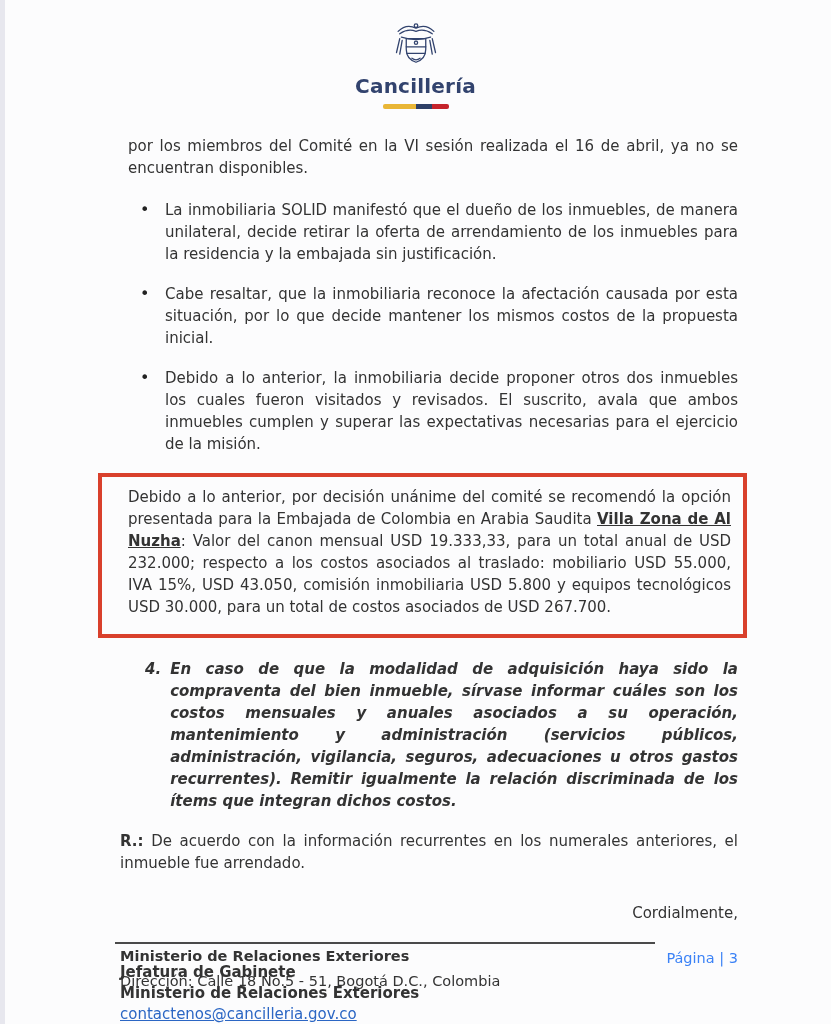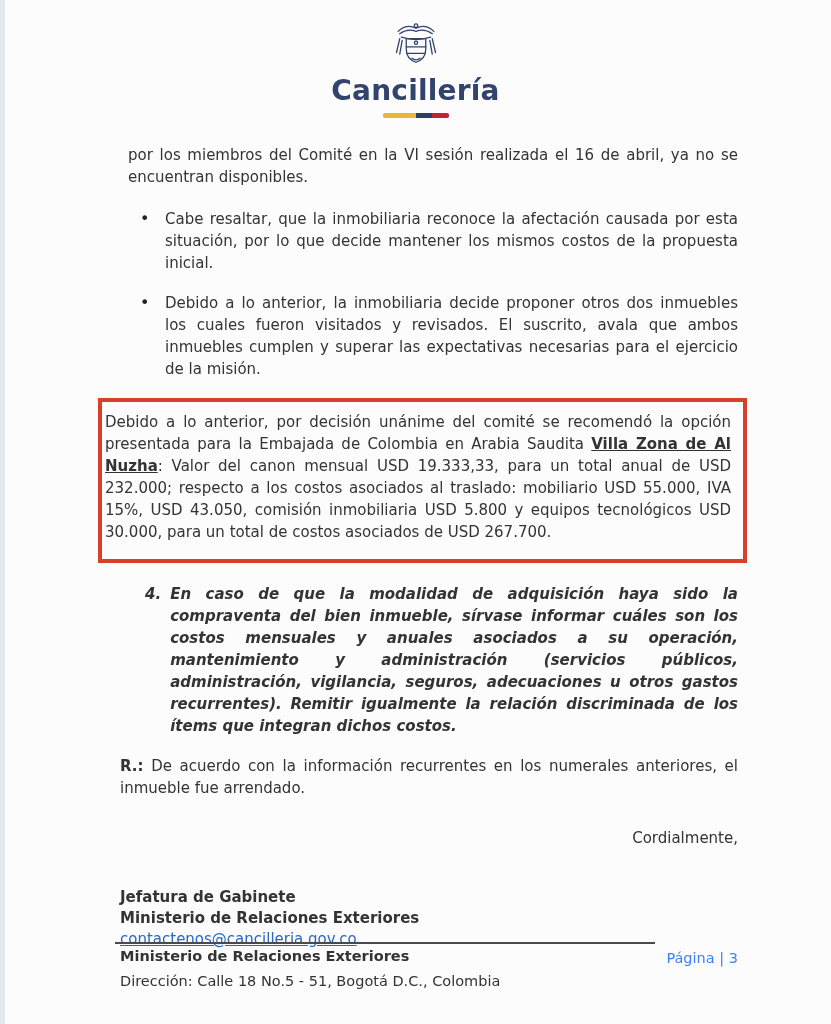--- a/index.html
+++ b/index.html
@@ -24,21 +24,21 @@
     content:"";position:absolute;left:0;top:0;width:5px;height:100%;
     background:#e7e7ee;
   }
   .page{position:relative;width:100%;height:100%;}
 
   
   .logo{padding-top:20px;text-align:center;}
   .coat{display:block;margin:0 auto;}
   .brand{
     display:block;margin-top:2px;
-    font-size:28px;font-weight:700;color:var(--brand_navy);
+    font-size:20px;font-weight:700;color:var(--brand_navy);
     letter-spacing:.2px;
   }
   .flagbar{
     width:66px;height:5px;margin:6px auto 0;border-radius:2px;
     background:linear-gradient(to right,
       var(--flag_yellow) 0 50%,
       var(--flag_blue) 50% 75%,
       var(--flag_red) 75% 100%);
   }
 
@@ -53,21 +53,21 @@
     position:relative;padding-left:45px;margin-bottom:18px;text-align:justify;
   }
   ul.bullets li::before{
     content:"\2022";position:absolute;left:20px;top:0;
     font-size:16px;line-height:22px;color:#222;
   }
 
   .red-box{
     border:4px solid var(--box_red);
     margin:4px -9px 8px -22px;
-    padding:9px 12px 16px 3px;
+    padding:9px 12px 16px 26px;
     text-align:justify;
   }
 
   .question{
     display:flex;gap:9px;margin:20px 0 14px 25px;
     font-weight:700;font-style:italic;
   }
   .question .qnum{flex:0 0 auto;}
   .question .qtext{text-align:justify;}
 
@@ -117,20 +117,21 @@
     <span class="brand">Cancillería</span>
     <div class="flagbar"></div>
   </div>
 
   <div class="doc">
 
     <p class="para">por los miembros del Comité en la VI sesión realizada el 16 de abril, ya no se encuentran disponibles.</p>
 
     <ul class="bullets">
 
+        <li><span>La inmobiliaria SOLID manifestó que el dueño de los inmuebles, de manera unilateral, decide retirar la oferta de arrendamiento de los inmuebles para la residencia y la embajada sin justificación.</span></li>
 
         <li><span>Cabe resaltar, que la inmobiliaria reconoce la afectación causada por esta situación, por lo que decide mantener los mismos costos de la propuesta inicial.</span></li>
 
         <li><span>Debido a lo anterior, la inmobiliaria decide proponer otros dos inmuebles los cuales fueron visitados y revisados. El suscrito, avala que ambos inmuebles cumplen y superar las expectativas necesarias para el ejercicio de la misión.</span></li>
       </ul>
 
     <div class="red-box">
       <span><span>Debido a lo anterior, por decisión unánime del comité se recomendó la opción presentada para la Embajada de Colombia en Arabia Saudita </span><span style="font-weight: 700; text-decoration: underline;">Villa Zona de Al Nuzha</span><span>: Valor del canon mensual USD 19.333,33, para un total anual de USD 232.000; respecto a los costos asociados al traslado: mobiliario USD 55.000, IVA 15%, USD 43.050, comisión inmobiliaria USD 5.800 y equipos tecnológicos USD 30.000, para un total de costos asociados de USD 267.700.</span></span>
     </div>
 

